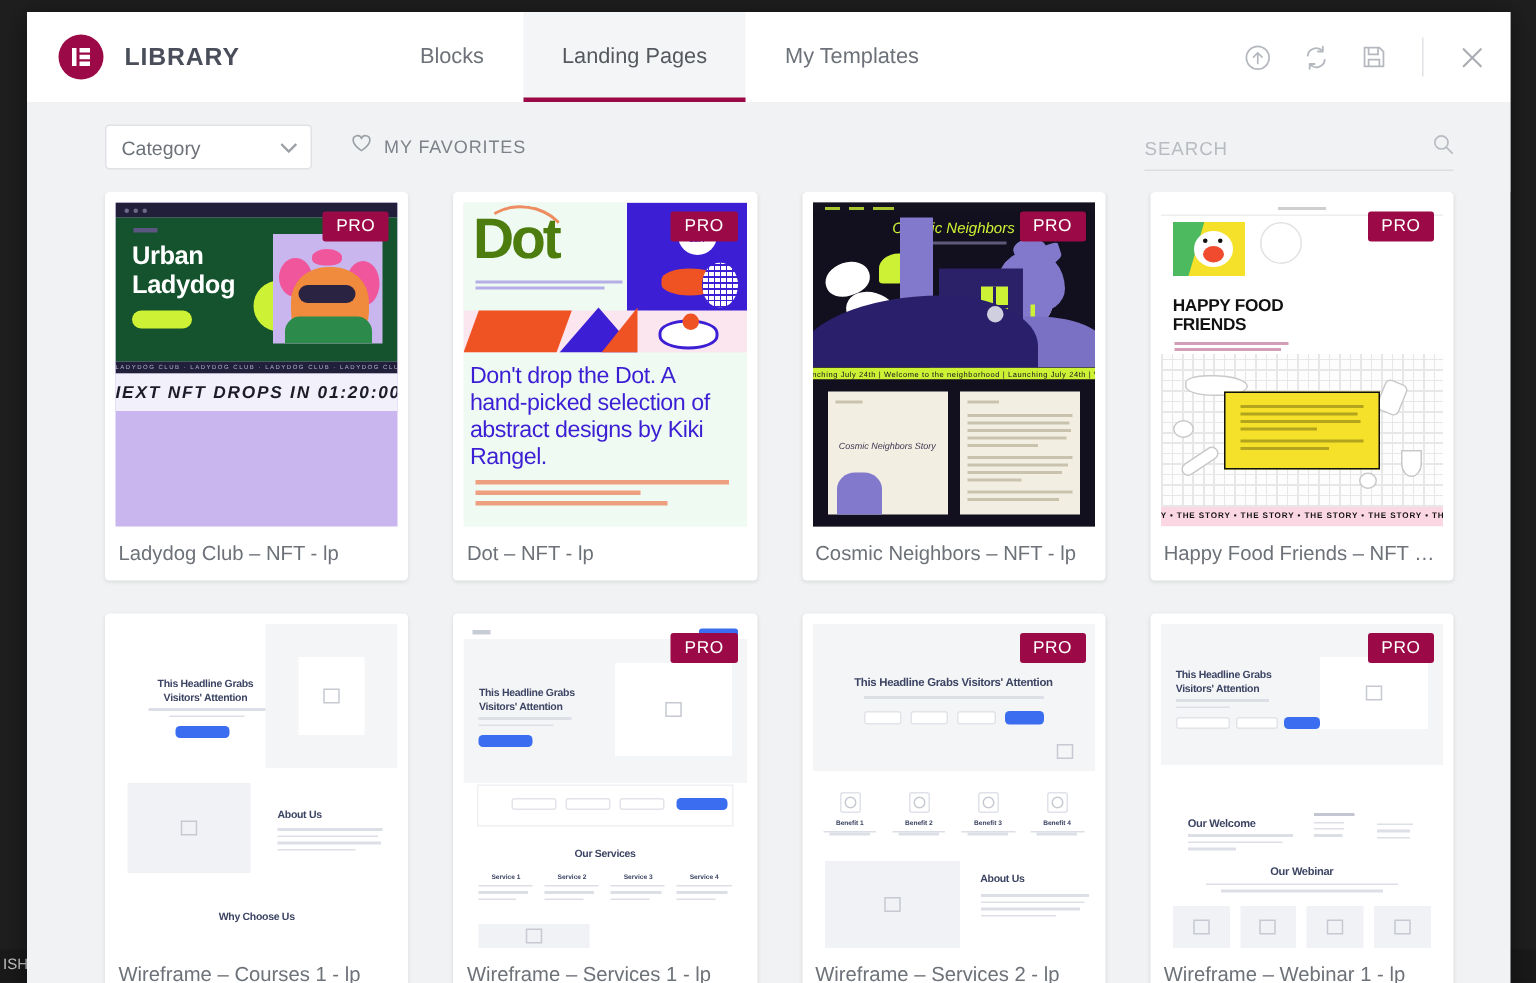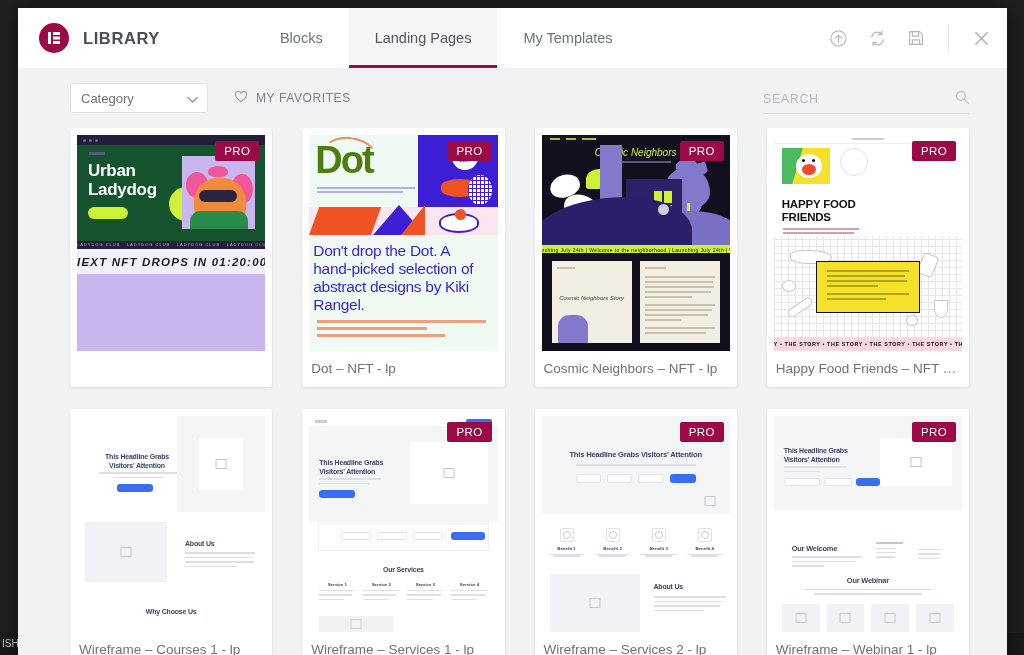--- a/index.html
+++ b/index.html
@@ -628,20 +628,21 @@
             
             
             
             
             
             
             
           </div>
           <div class="ld-countdown">IEXT NFT DROPS IN 01:20:00:4:</div>
         </div>
+        <div class="card-label">Ladydog Club – NFT - lp</div>
       </div>
 
       <div class="card">
         <div class="thumb t-dot">
           <div class="pro-badge">PRO</div>
           <div class="dot-hero">
             <div class="dot-hero-left"></div>
             <div class="dot-hero-right"></div>
             <div class="dot-arc"></div>
             <div class="dot-word">Dot</div>

